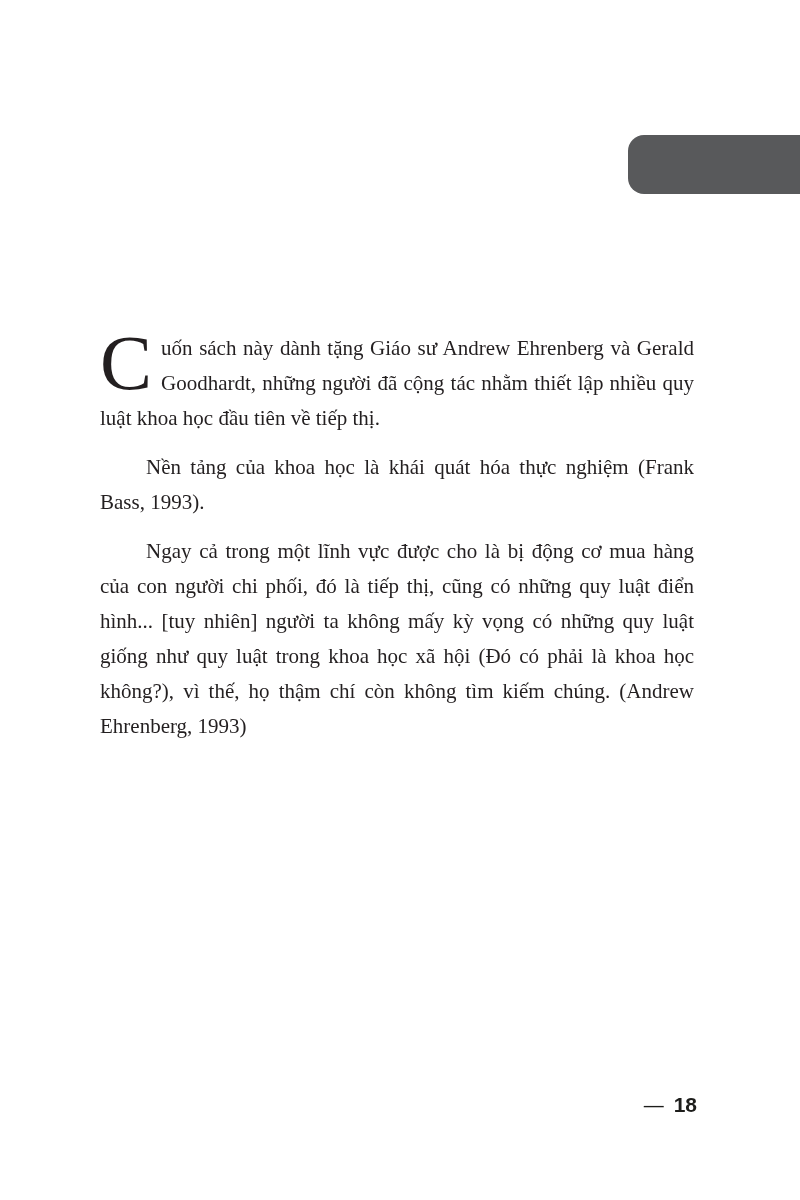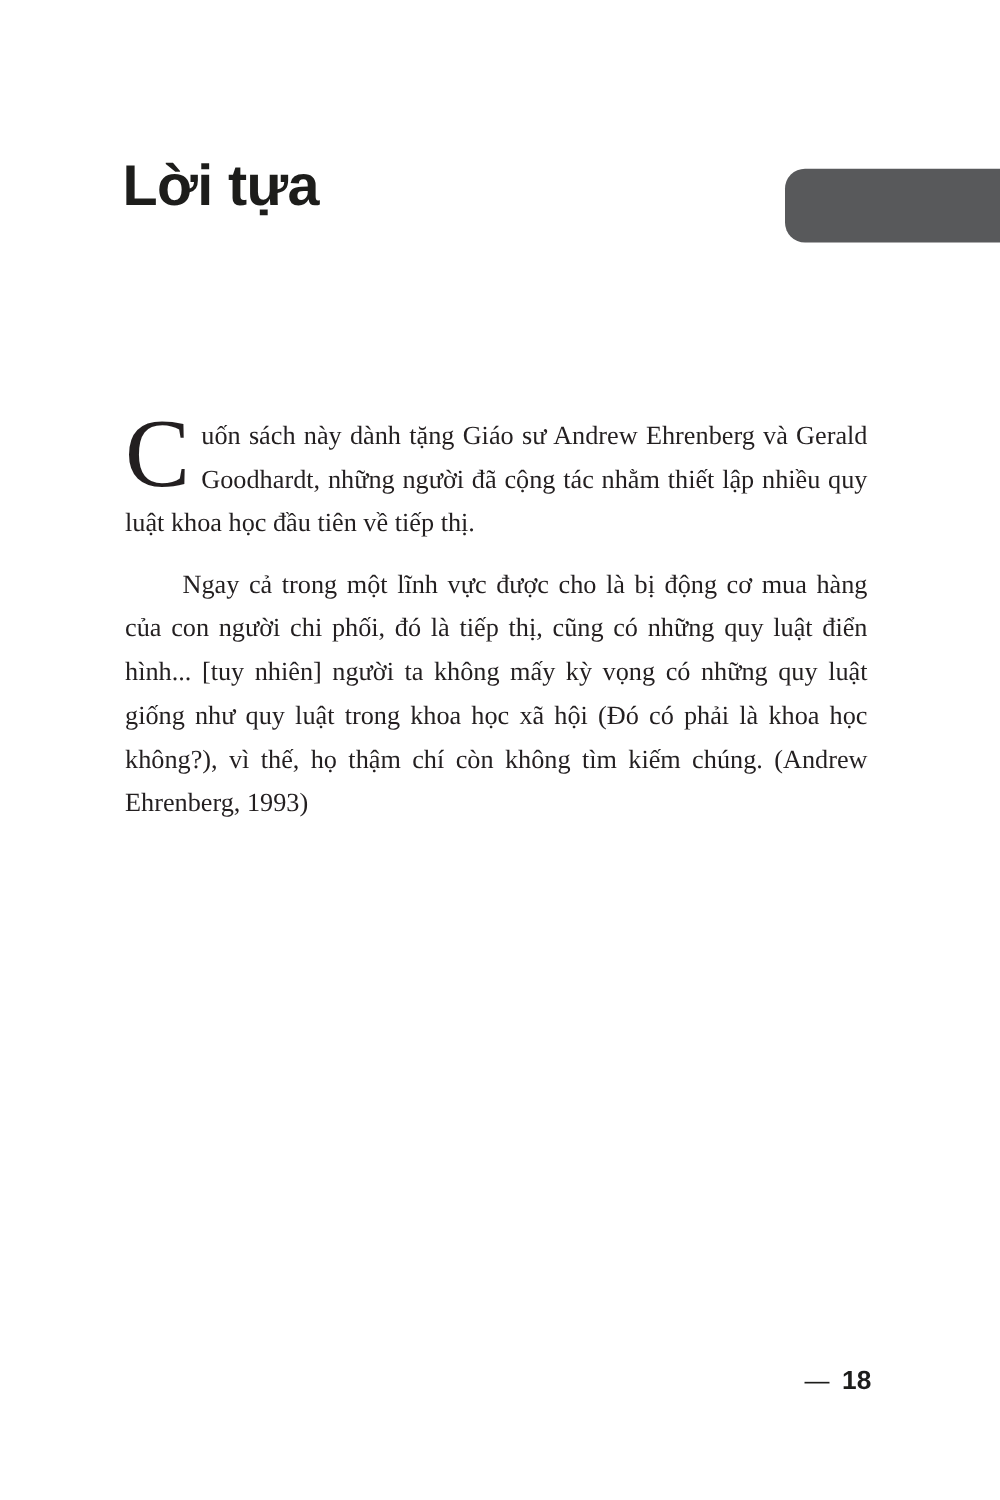--- a/index.html
+++ b/index.html
@@ -77,28 +77,28 @@
     font-size: 21px;
     font-weight: 700;
     line-height: 24px;
   }
 </style>
 </head>
 <body>
 
 <div class="page">
 
-  <h1 class="title">Lời tựa</h1>
 
   <div class="chapter-tab"></div>
 
   <div class="content">
     <p>
       <span class="drop-cap">C</span><span>uốn sách này dành tặng Giáo sư Andrew Ehrenberg và Gerald Goodhardt, những người đã cộng tác nhằm thiết lập nhiều quy luật khoa học đầu tiên về tiếp thị.</span>
     </p>
+    <p class="indent">Nền tảng của khoa học là khái quát hóa thực nghiệm (Frank Bass, 1993).</p>
     <p class="indent">Ngay cả trong một lĩnh vực được cho là bị động cơ mua hàng của con người chi phối, đó là tiếp thị, cũng có những quy luật điển hình... [tuy nhiên] người ta không mấy kỳ vọng có những quy luật giống như quy luật trong khoa học xã hội (Đó có phải là khoa học không?), vì thế, họ thậm chí còn không tìm kiếm chúng. (Andrew Ehrenberg, 1993)</p>
   </div>
 
   <div class="page-footer">
     <span class="footer-dash">—</span>
     <span class="page-number">18</span>
   </div>
 
 </div>
 

